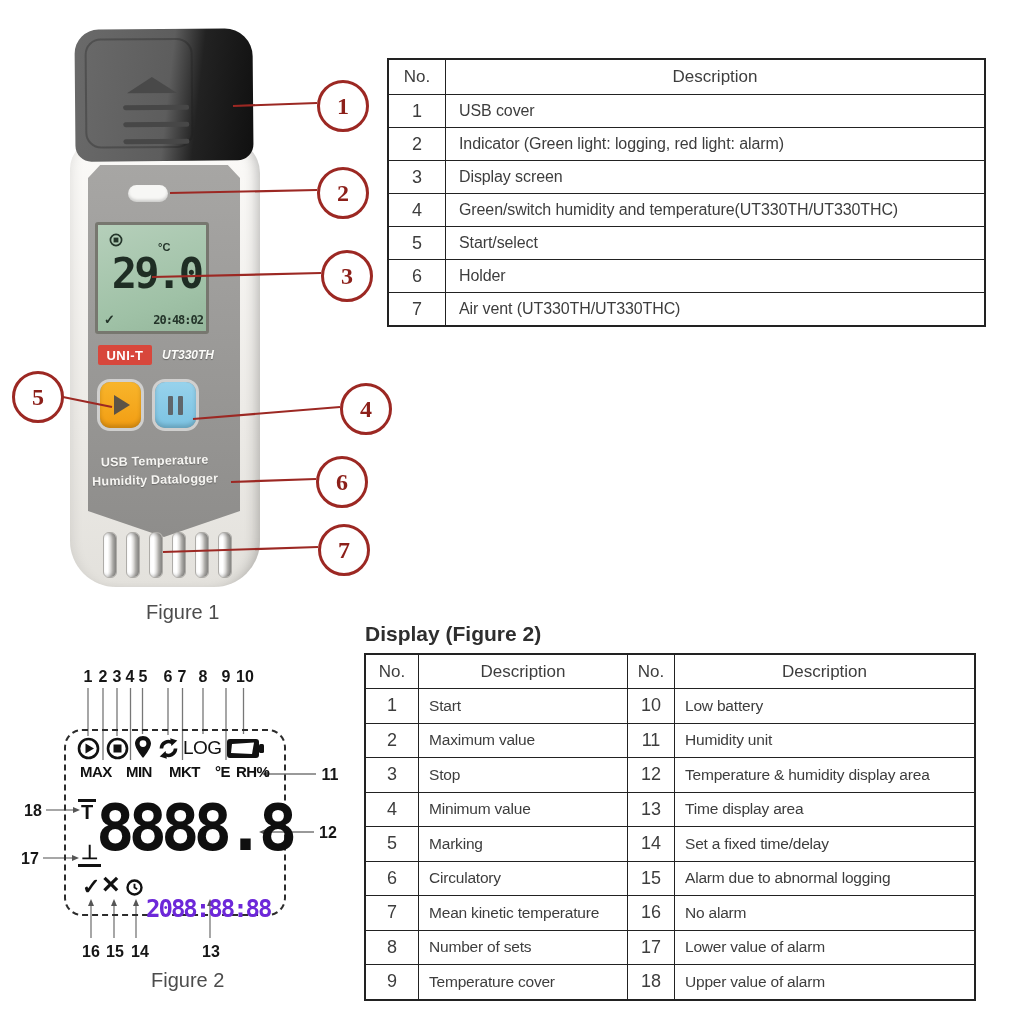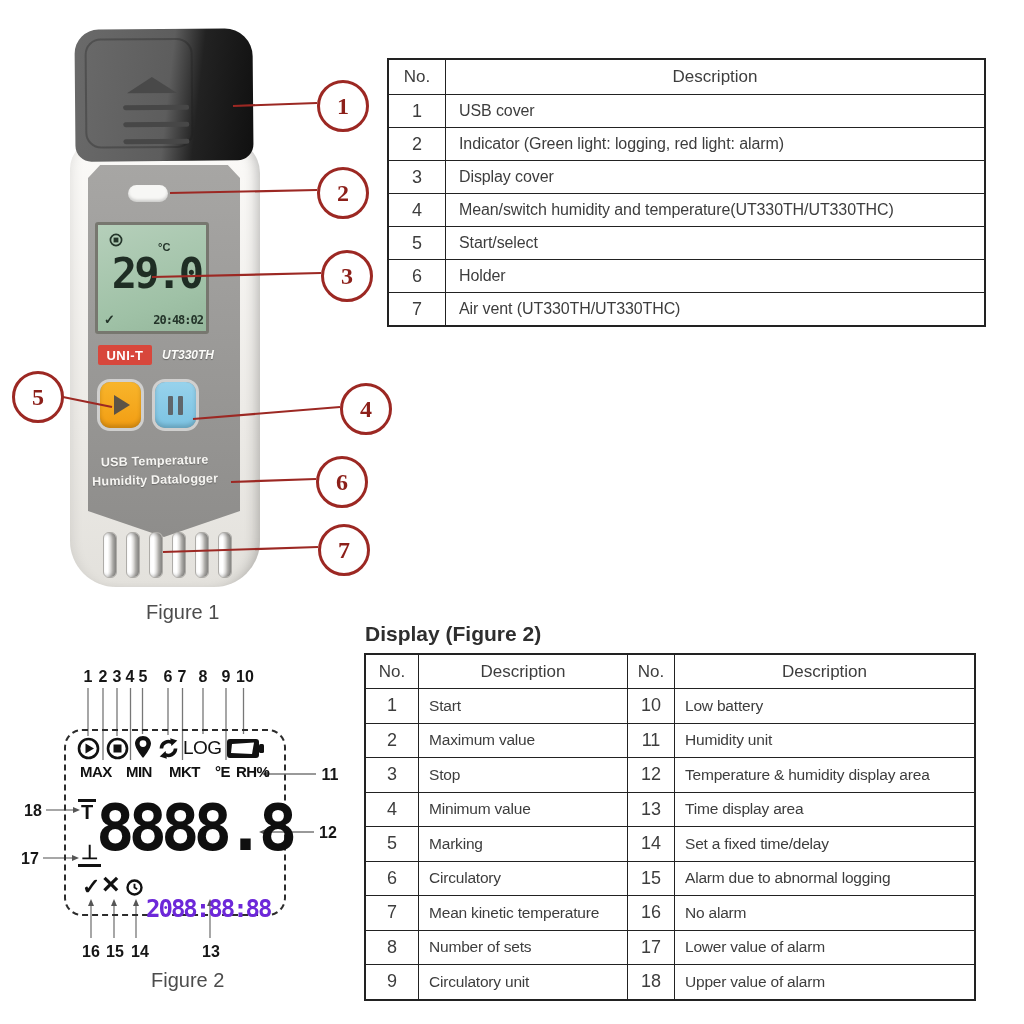--- a/index.html
+++ b/index.html
@@ -208,25 +208,25 @@
       <tr>
             <td class="no">1</td>
             <td class="desc">USB cover</td>
           </tr>
       <tr>
             <td class="no">2</td>
             <td class="desc">Indicator (Green light: logging, red light: alarm)</td>
           </tr>
       <tr>
             <td class="no">3</td>
-            <td class="desc">Display cover</td>
+            <td class="desc">Display screen</td>
           </tr>
       <tr>
             <td class="no">4</td>
-            <td class="desc">Mean/switch humidity and temperature(UT330TH/UT330THC)</td>
+            <td class="desc">Green/switch humidity and temperature(UT330TH/UT330THC)</td>
           </tr>
       <tr>
             <td class="no">5</td>
             <td class="desc">Start/select</td>
           </tr>
       <tr>
             <td class="no">6</td>
             <td class="desc">Holder</td>
           </tr>
       <tr>
@@ -361,21 +361,21 @@
             <td class="desc">No alarm</td>
           </tr>
       <tr>
             <td class="no">8</td>
             <td class="desc">Number of sets</td>
             <td class="no">17</td>
             <td class="desc">Lower value of alarm</td>
           </tr>
       <tr>
             <td class="no">9</td>
-            <td class="desc">Circulatory unit</td>
+            <td class="desc">Temperature cover</td>
             <td class="no">18</td>
             <td class="desc">Upper value of alarm</td>
           </tr>
     </tbody>
       </table>
   </div>
 
 </div>
 
 </body></html>

